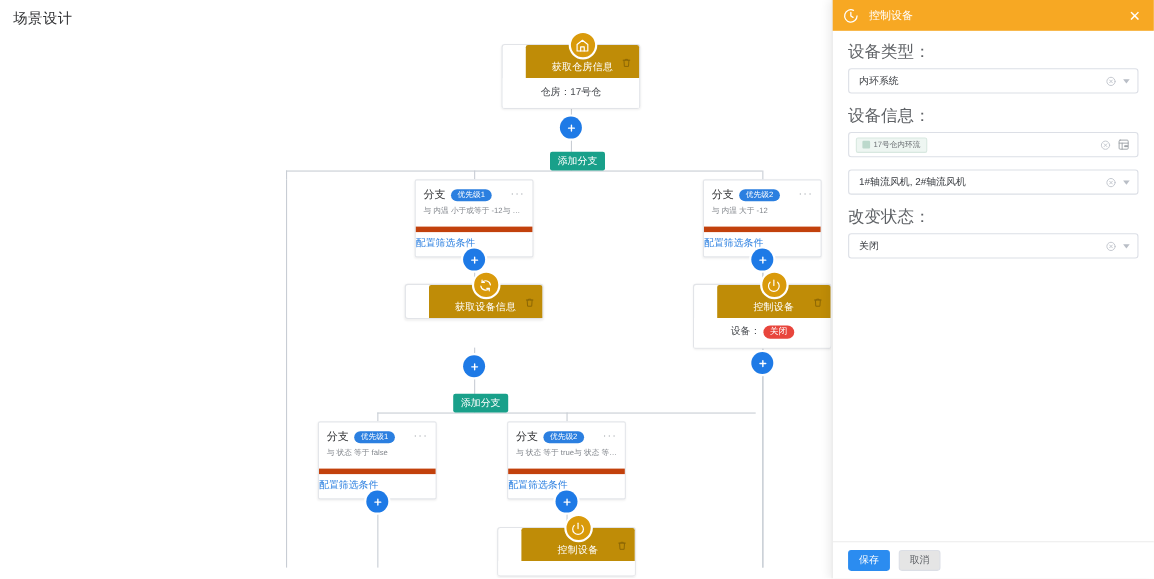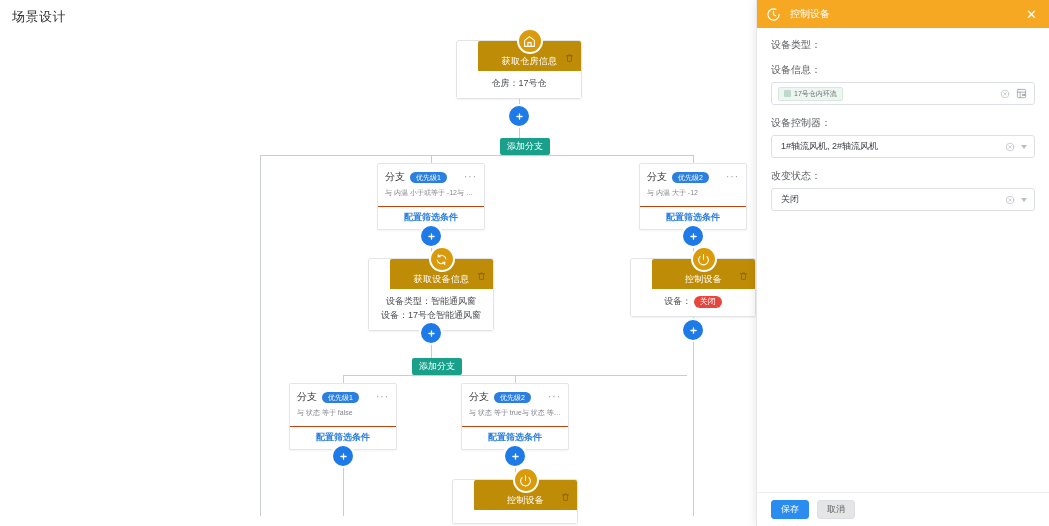--- a/index.html
+++ b/index.html
@@ -104,23 +104,23 @@
   .branch-dots {
     margin-left: auto; color: #9aa0a6; font-size: 10px;
     letter-spacing: 1px; cursor: pointer; line-height: 8px;
   }
   .branch-cond {
     padding: 2px 7px 7px;
     font-size: 7px; color: #82868c; line-height: 1.5;
     white-space: nowrap; overflow: hidden; text-overflow: ellipsis;
   }
   .branch-foot {
-    border-top: 1px solid #c2410c;
-    text-align: center; padding: 4px 0 5px;
-    font-size: 9px; color: #2b7fe0; cursor: pointer; font-weight: bold;
+    border-top: 5px solid #c2410c;
+    padding: 4px 0 5px;
+    font-size: 9px; color: #2b7fe0; cursor: pointer;
   }
 
   
   #drawer {
     position: absolute; right: 0; top: 0;
     width: 293px; height: 526px;
     background: #ffffff;
     border-left: 1px solid #e6e6e6;
     box-shadow: -2px 0 8px rgba(0,0,0,.08);
     display: flex; flex-direction: column;
@@ -133,21 +133,21 @@
   }
   #drawer-header .dh-icon { display: flex; align-items: center; }
   #drawer-title { font-size: 10px; color: #ffffff; flex: 1; }
   #drawer-close {
     color: #ffffff; font-size: 13px; line-height: 1; cursor: pointer;
     padding: 2px 3px;
   }
   #drawer-body { flex: 1 1 auto; padding: 10px 14px 0; overflow: hidden; }
   .field { margin-bottom: 11px; }
   .field-label {
-    font-size: 10px; color: #5f6266; margin-bottom: 5px; display: block;
+    font-size: 15px; color: #5f6266; margin-bottom: 5px; display: block;
   }
   .field-control {
     position: relative;
     height: 23px; border: 1px solid #dcdfe6; border-radius: 3px;
     background: #ffffff;
     display: flex; align-items: center;
     padding: 0 46px 0 9px;
     cursor: pointer;
   }
   .field-value {
@@ -297,24 +297,20 @@
               <path d="M18 21v-4h-4"></path>
           </svg>
         </div>
         <span class="node-title">获取设备信息</span>
         <span class="node-trash">
           <svg width="9" height="10" viewBox="0 0 24 24" fill="none" stroke="#7a5a04" stroke-width="2.4" stroke-linecap="round">
             <path d="M4 6h16M9 6V4h6v2M6 6l1 15h10l1-15"></path>
           </svg>
         </span>
       </div>
-      <div class="node-body">
-        <div class="row">设备类型：智能通风窗</div>
-        <div class="row">设备：17号仓智能通风窗</div>
-      </div>
     </div>
 
     <div class="node" style="left:630px; top:258px;">
       <div class="node-head">
         <div class="node-avatar">
           <svg width="13" height="13" viewBox="0 0 24 24" fill="none" stroke="#ffffff" stroke-width="2" stroke-linecap="round" stroke-linejoin="round">
             <path d="M12 3v9"></path>
               <path d="M18.4 6.6a9 9 0 1 1-12.8 0"></path>
           </svg>
         </div>
@@ -408,20 +404,32 @@
         </svg>
       </span>
       <span id="drawer-title">控制设备</span>
       <span id="drawer-close">✕</span>
     </div>
 
     <div id="drawer-body">
 
       <div class="field">
         <label class="field-label">设备类型：</label>
+        <div class="field-control">
+          <span class="field-value">内环系统</span>
+          <span class="ctrl-icons">
+            <span class="clear-icon">
+              <svg width="10" height="10" viewBox="0 0 24 24" fill="none" stroke="#c0c4cc" stroke-width="2" stroke-linecap="round">
+                <circle cx="12" cy="12" r="9"></circle>
+                  <path d="M9 9l6 6M15 9l-6 6"></path>
+              </svg>
+            </span>
+            <span class="caret"></span>
+          </span>
+        </div>
       </div>
 
       <div class="field">
         <label class="field-label">设备信息：</label>
         <div class="field-control" style="padding-left:6px;">
           <span class="tag">
             <span class="tag-dot"></span>
             <span>17号仓内环流</span>
           </span>
           <span class="ctrl-icons">
@@ -437,21 +445,20 @@
                 <path d="M3 9h18M9 9v12"></path>
                 <circle cx="15" cy="15" r="1.3" fill="#9aa0a6"></circle>
                 <circle cx="18.5" cy="15" r="1.3" fill="#9aa0a6"></circle>
               </svg>
             </span>
           </span>
         </div>
       </div>
 
       <div class="field">
-        <label class="field-label">设备控制器：</label>
         <div class="field-control">
           <span class="field-value">1#轴流风机, 2#轴流风机</span>
           <span class="ctrl-icons">
             <span class="clear-icon">
               <svg width="10" height="10" viewBox="0 0 24 24" fill="none" stroke="#c0c4cc" stroke-width="2" stroke-linecap="round">
                 <circle cx="12" cy="12" r="9"></circle>
                   <path d="M9 9l6 6M15 9l-6 6"></path>
               </svg>
             </span>
             <span class="caret"></span>

